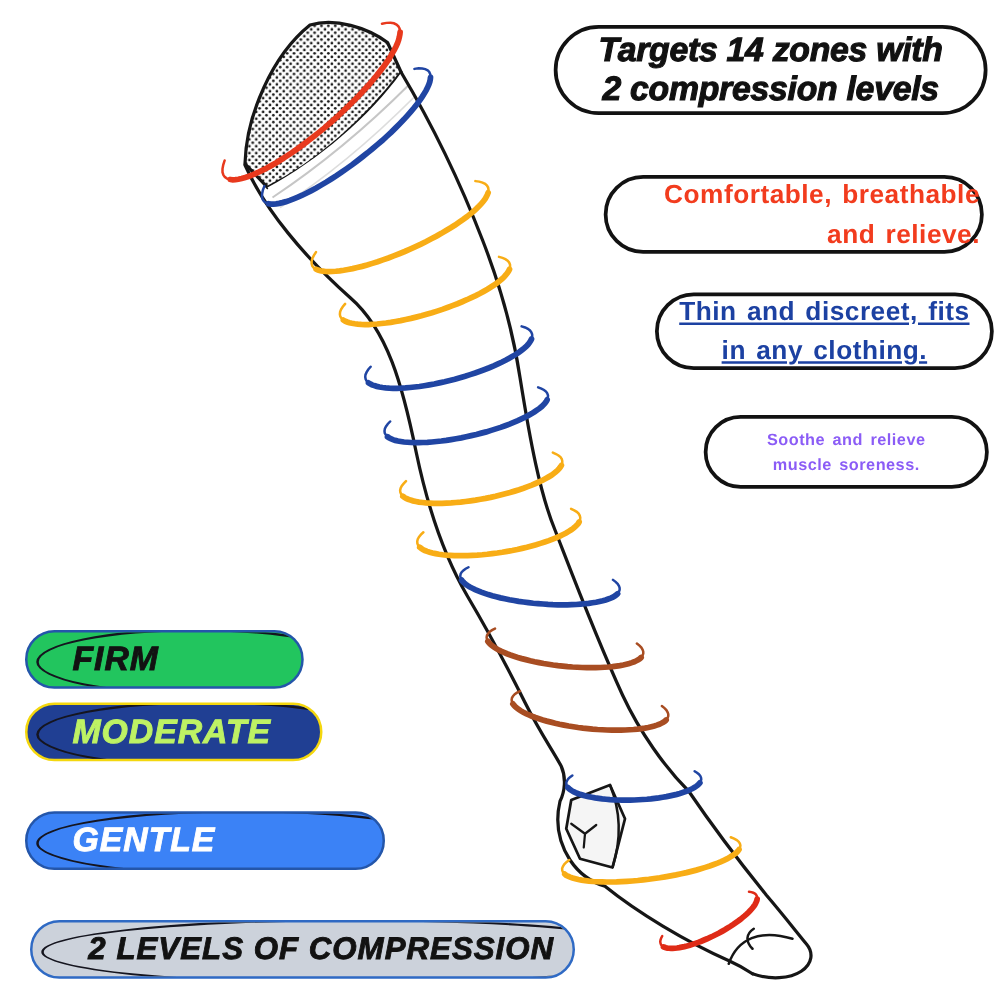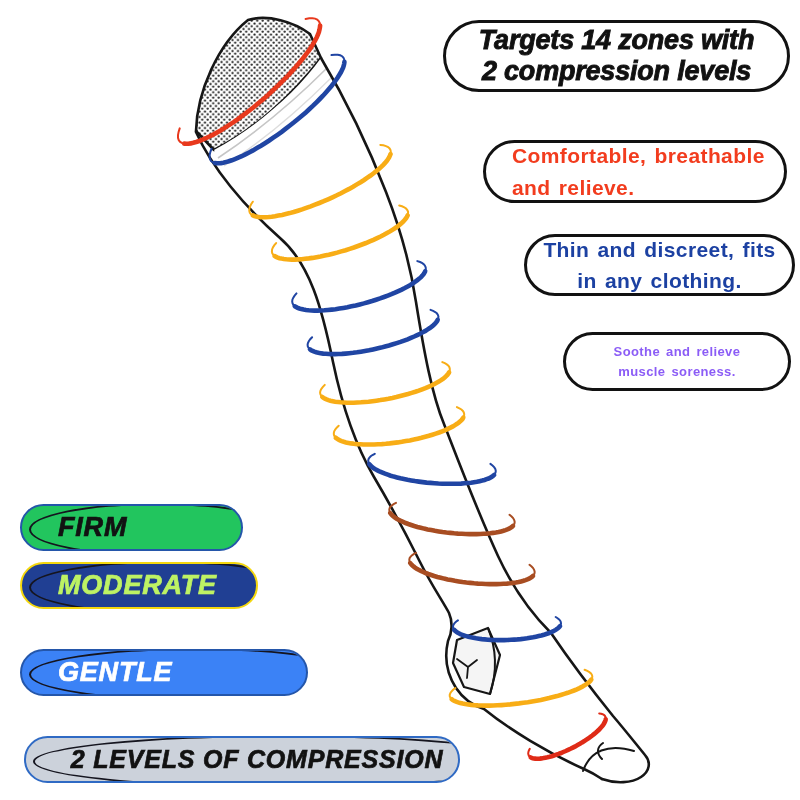--- a/index.html
+++ b/index.html
@@ -9,23 +9,23 @@
 
   .pill{position:absolute;background:#fff;border:3px solid #121212;display:flex;
         flex-direction:column;justify-content:center;box-sizing:border-box;}
   .title-box{left:443px;top:20px;width:347px;height:72px;border-width:3.5px;
         border-radius:40px;color:#111;font-size:27px;font-style:italic;font-weight:800;
         letter-spacing:-0.2px;line-height:1.16;text-align:center;
         -webkit-text-stroke:0.9px #111;}
   .callout{font-weight:bold;font-size:21px;line-height:1.5;letter-spacing:0.4px;
         word-spacing:2px;}
   .c1{left:483px;top:140px;width:304px;height:63px;border-radius:32px;color:#f23c1e;
-      padding-left:26px;text-align:left;}
+      padding-left:26px;text-align:right;}
   .c2{left:524px;top:234px;width:271px;height:62px;border-radius:31px;color:#1c41a2;
-      text-align:center;}
+      text-align:center;text-decoration:underline;}
   .c3{left:563px;top:332px;width:228px;height:59px;border-radius:30px;color:#8b5cf6;
       font-size:13px;text-align:center;}
 
   .badge{position:absolute;height:47px;border-radius:24px;display:flex;align-items:center;
         box-sizing:border-box;overflow:hidden;font-style:italic;font-weight:800;
         font-size:27px;letter-spacing:0.8px;padding-left:36px;
         -webkit-text-stroke:0.7px currentColor;}
   .inner-oval{position:absolute;left:7px;top:-3px;width:115%;height:calc(100% + 6px);
         border:2.5px solid #15151f;border-radius:50%;pointer-events:none;}
   .b1{left:20px;top:504px;width:223px;background:#22c55e;border:2.5px solid #2456aa;color:#121212;}

